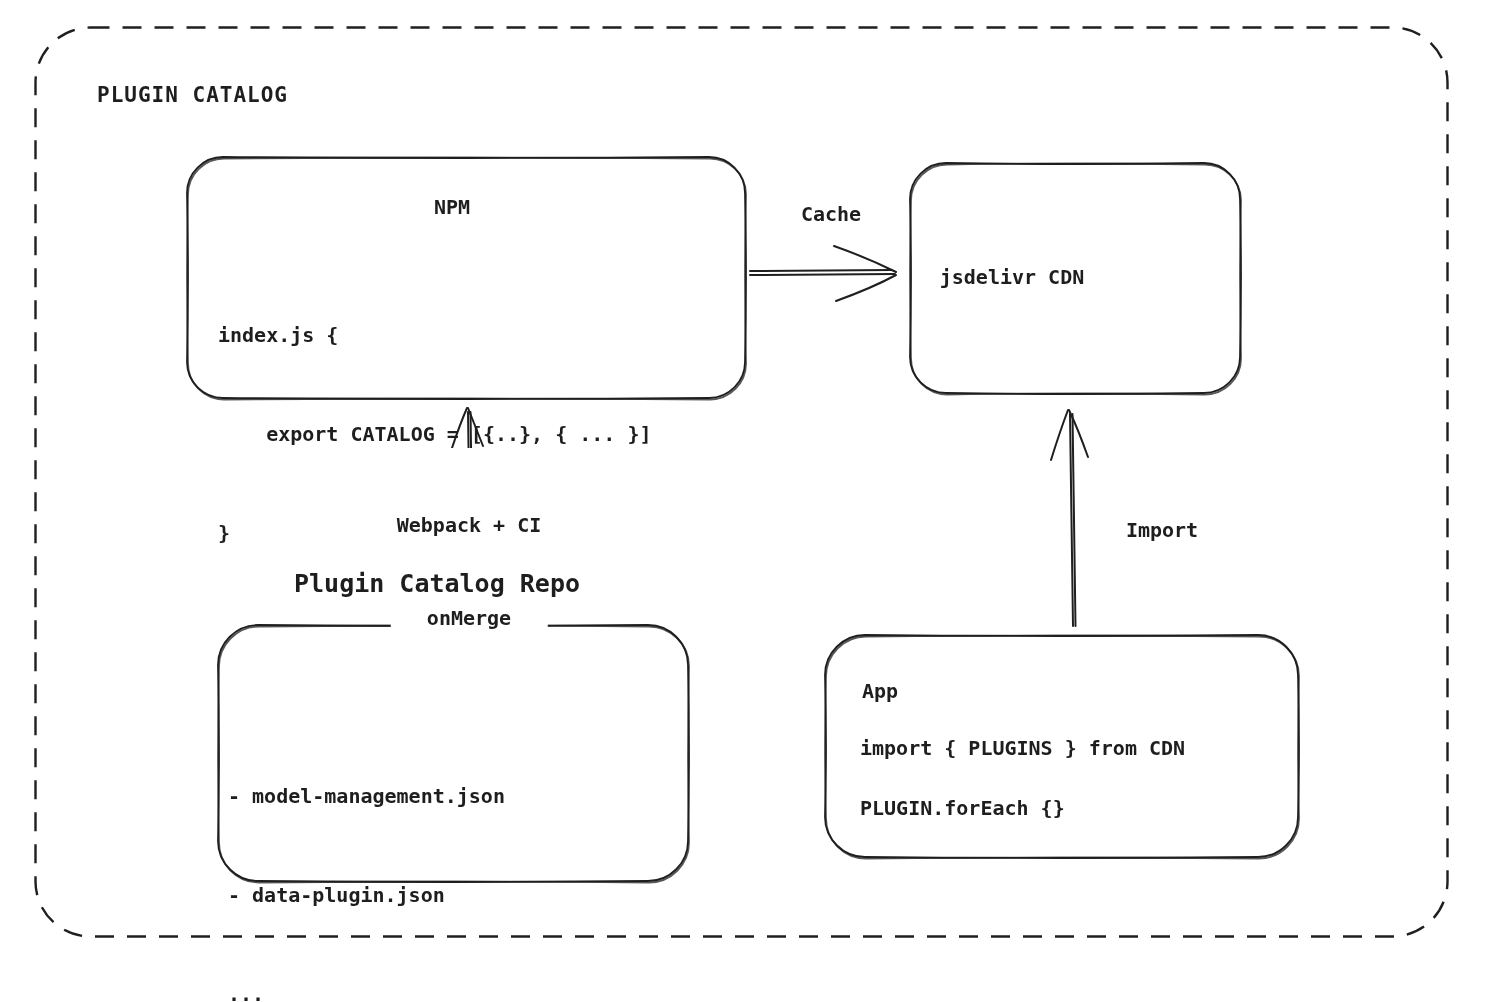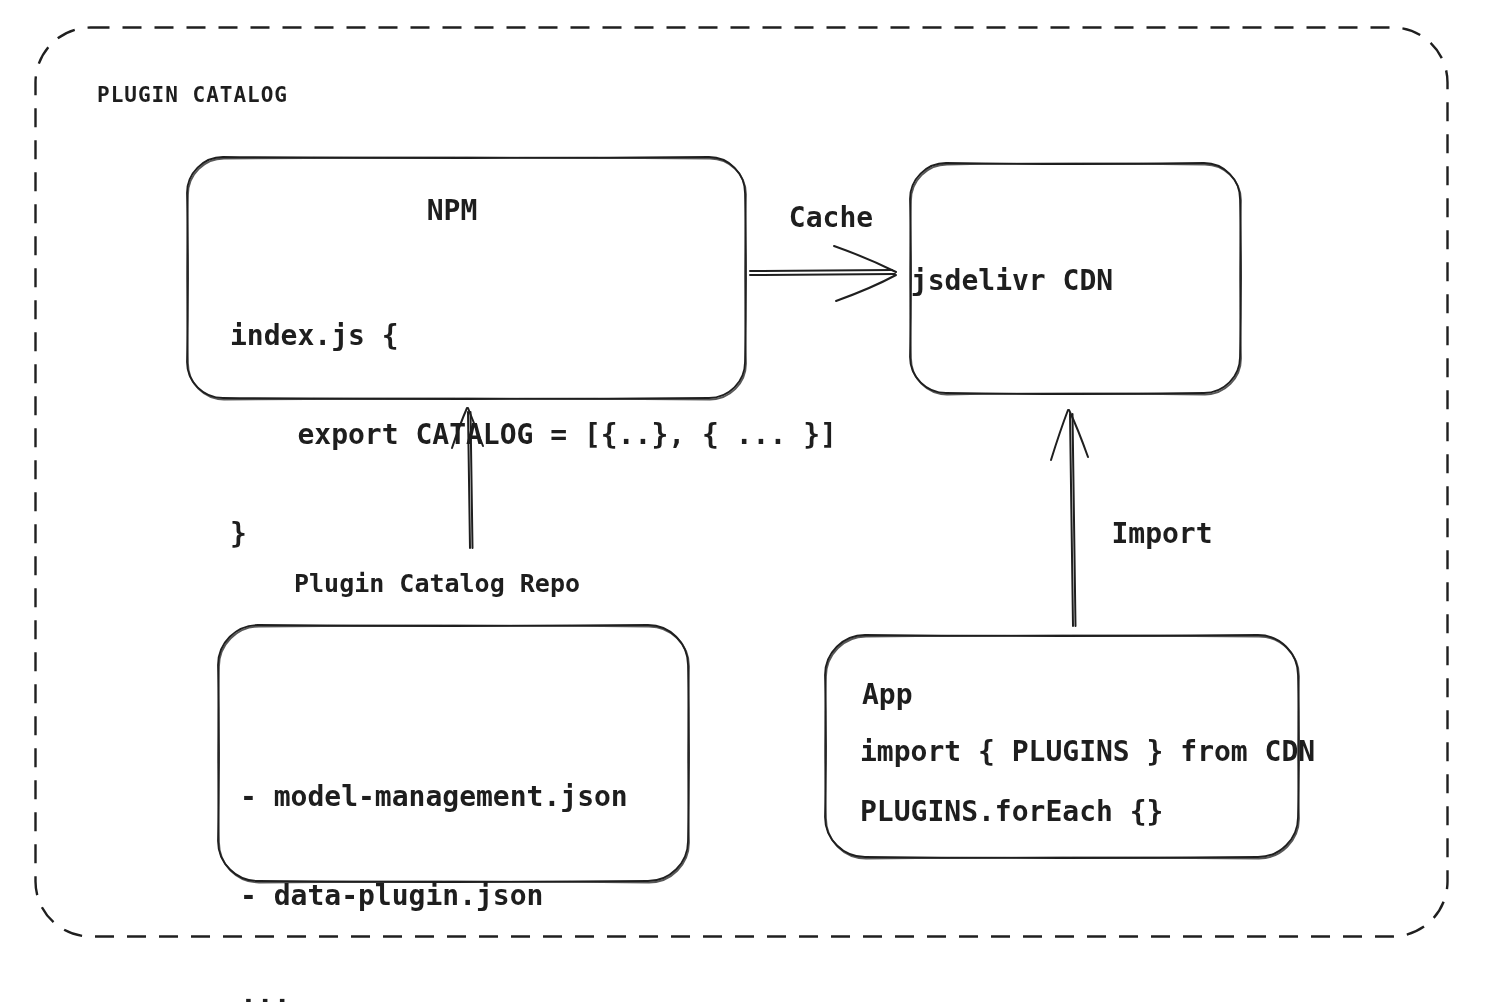--- a/index.html
+++ b/index.html
@@ -3,23 +3,23 @@
 <meta charset="utf-8">
 <style>
   html,body{margin:0;padding:0;background:#ffffff;}
   #canvas{
     position:relative;width:1506px;height:1002px;background:#ffffff;overflow:hidden;
     font-family:"DejaVu Sans Mono","Liberation Mono",monospace;color:#1e1e1e;
   }
   #shapes{position:absolute;left:0;top:0;}
   .txt{position:absolute;font-weight:700;white-space:pre;line-height:1.0;}
   .center{transform:translateX(-50%);text-align:center;}
-  .code{line-height:33px;margin-left:12px;}
+  .code{line-height:33px;}
   .diagram-title{font-size:21px;letter-spacing:1px;}
-  .fs24{font-size:28px;}
+  .fs24{font-size:20px;}
   .fs25{font-size:25px;}
   .labelbg{background:#ffffff;padding:0 6px;line-height:31px;}
 </style>
 </head>
 <body>
 
 <div id="canvas">
 
   <svg id="shapes" width="1506" height="1002" viewBox="0 0 1506 1002">
     <rect x="35.5" y="27.5" width="1412" height="909" rx="55" ry="55" fill="none" stroke="#1f1f1f" stroke-width="2.4" stroke-dasharray="19 13"></rect>
@@ -72,27 +72,31 @@
   <div class="txt fs24 code" style="left:218px;top:253px;">
     <div>index.js {</div>
     <div>    export CATALOG = [{..}, { ... }]</div>
     <div>}</div>
   </div>
 
   <div class="txt fs24 center" style="left:831px;top:204px;">Cache</div>
 
   <div class="txt fs24 center" style="left:1012px;top:267px;">jsdelivr CDN</div>
 
+  <div class="txt fs24 center labelbg" style="left:469px;top:448px;">
+    <div>Webpack + CI</div>
+    <div>onMerge</div>
+  </div>
 
   <div class="txt fs25 center" style="left:437px;top:571px;text-align:center;">Plugin Catalog Repo</div>
   <div class="txt fs24 code" style="left:228px;top:714px;">
     <div>- model-management.json</div>
     <div>- data-plugin.json</div>
     <div>...</div>
   </div>
 
   <div class="txt fs24" style="left:862px;top:681px;">App</div>
   <div class="txt fs24" style="left:860px;top:738px;">import { PLUGINS } from CDN</div>
-  <div class="txt fs24" style="left:860px;top:798px;">PLUGINS.forEach {}</div>
+  <div class="txt fs24" style="left:860px;top:798px;">PLUGIN.forEach {}</div>
 
   <div class="txt fs24 center" style="left:1162px;top:520px;">Import</div>
 
 </div>
 
 </body></html>

